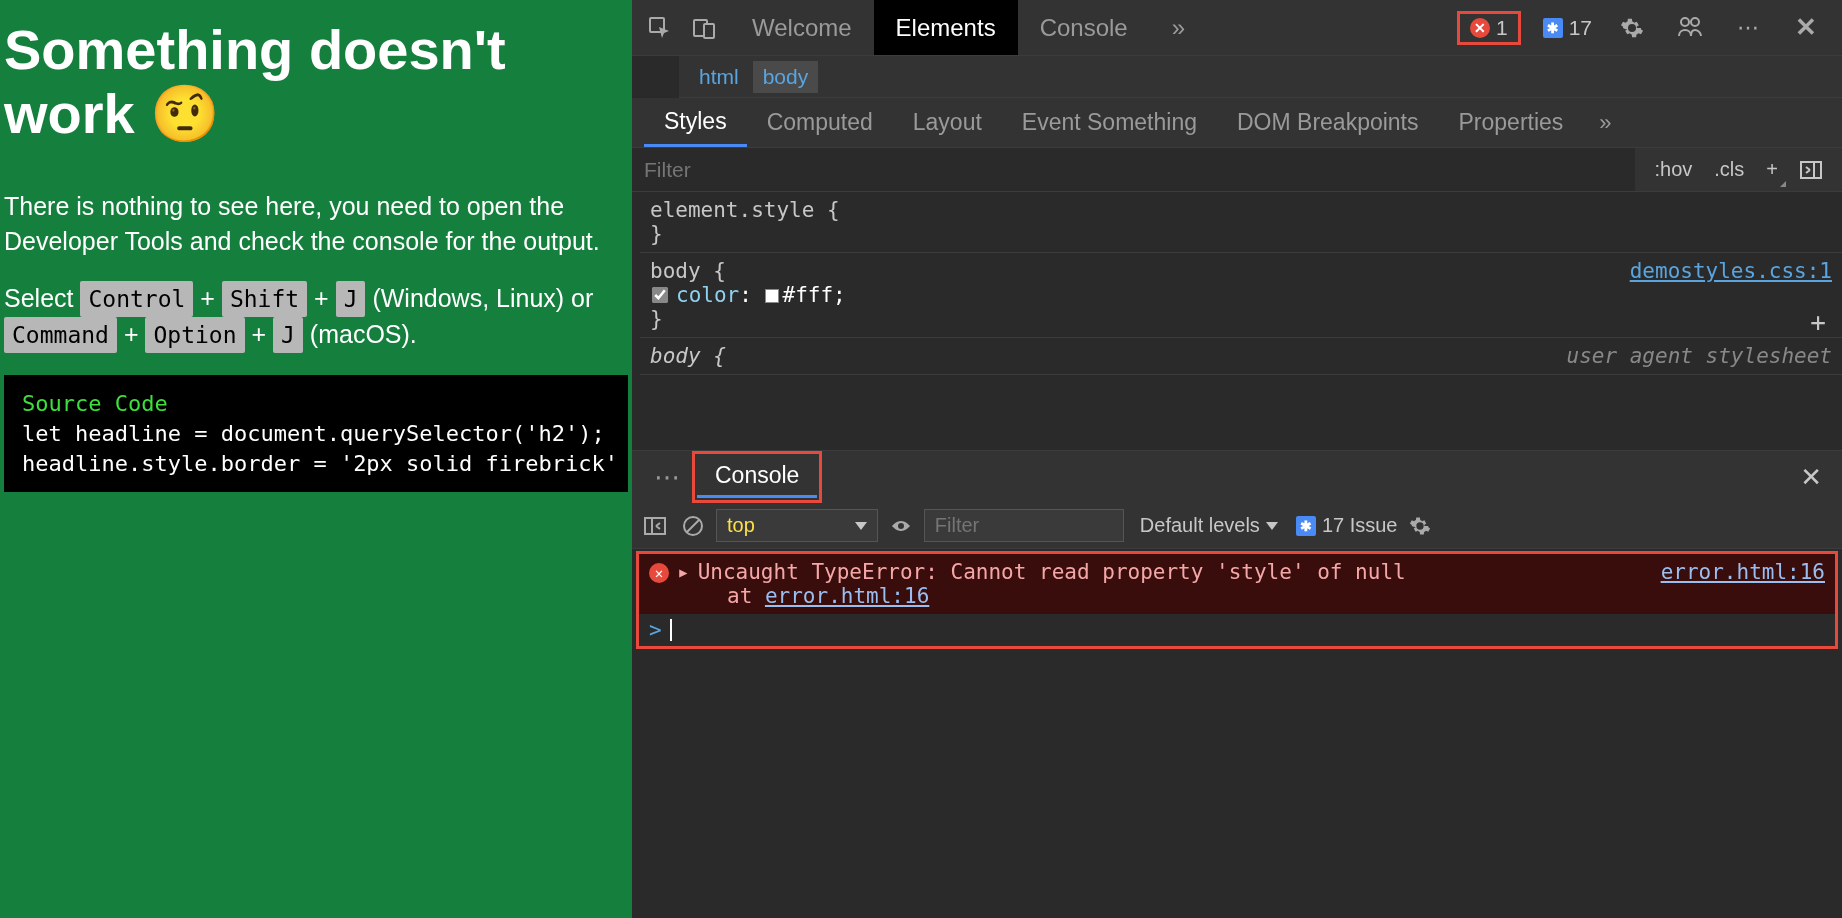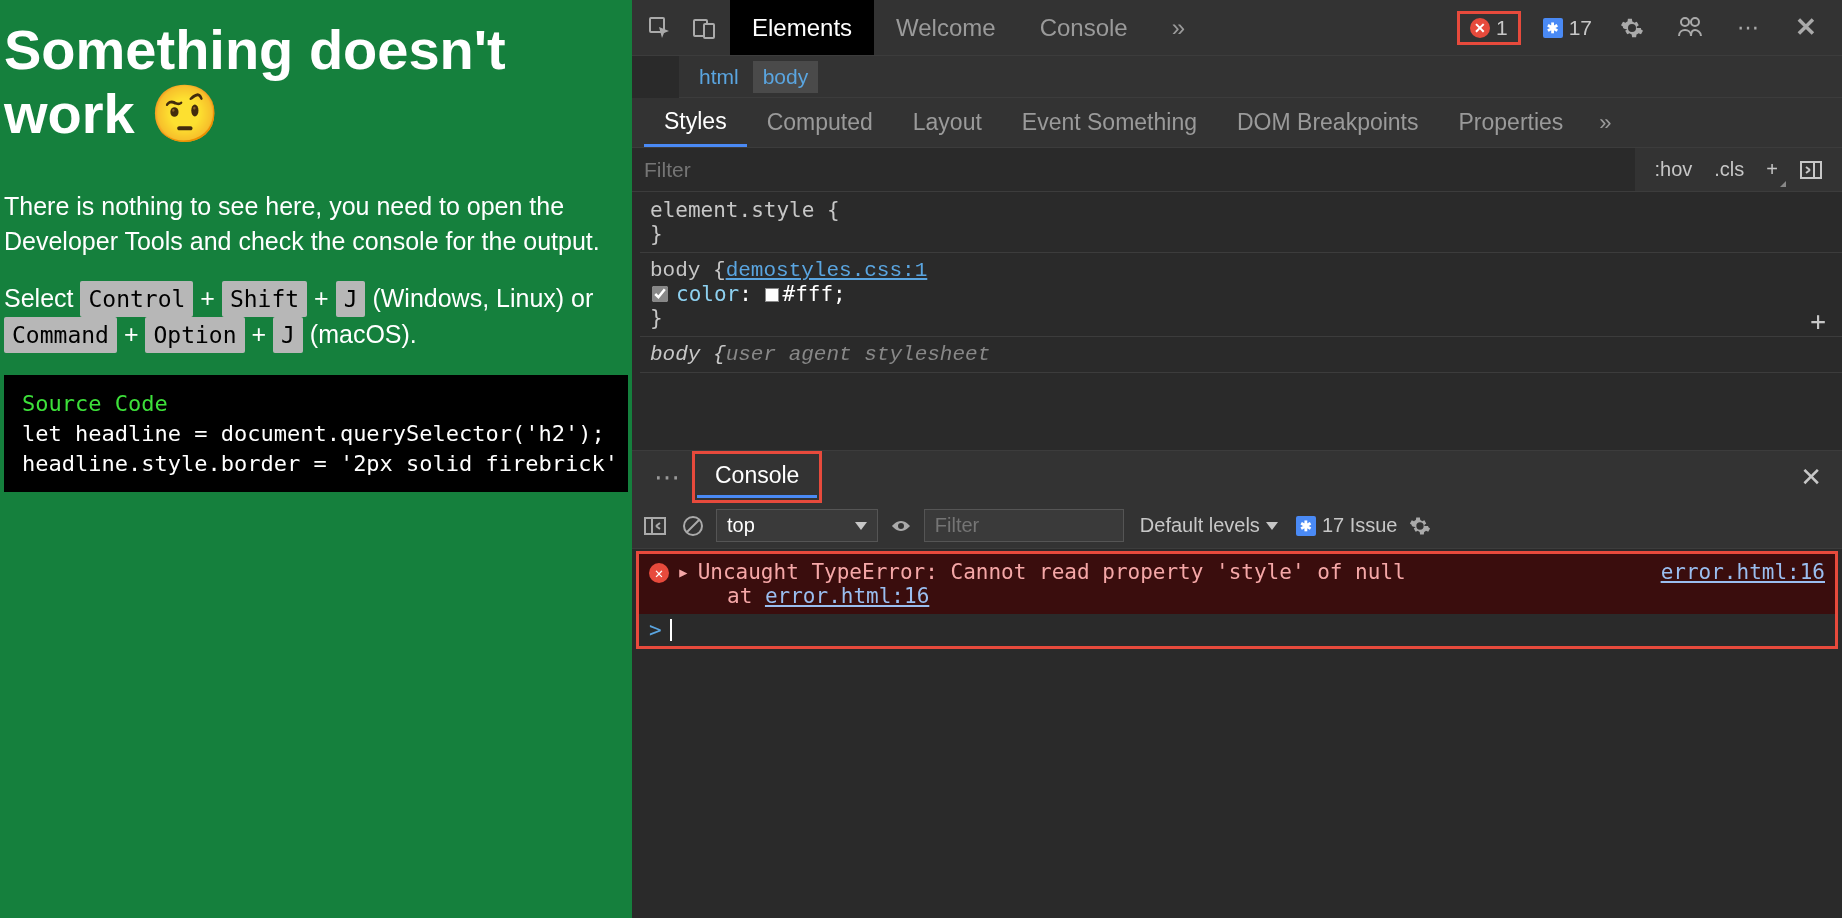--- a/index.html
+++ b/index.html
@@ -45,21 +45,21 @@
 .dt-filterrow { height: 44px; background: #333333; display: flex; align-items: center; border-bottom: 1px solid #3c3c3c; }
 .dt-filterrow input { flex: 1; background: #2a2a2a; border: none; height: 100%; padding: 0 12px; color: #c7c7c7; font-size: 21px; outline: none; }
 .filter-tools { display: flex; align-items: center; gap: 10px; padding: 0 14px; color: #c7c7c7; font-size: 20px; }
 .filter-tools .ftool { padding: 4px 6px; cursor: pointer; }
 .plus-corner { position:relative; }
 .plus-corner::after { content:''; position:absolute; right:-2px; bottom:-2px; width:0;height:0; border-left:6px solid transparent; border-bottom:6px solid #888;}
 
 
 .styles-body { flex: none; background: #2a2a2a; font-family: ui-monospace, Menlo, Consolas, monospace; font-size: 21px; margin-left: 8px; }
 .rule-block { padding: 6px 10px 6px 10px; border-bottom: 1px solid #3c3c3c; }
-.rule-head { display: flex; justify-content: flex-start; color: #c7c7c7; font-family: Liberation Mono, monospace; }
+.rule-head { display: flex; justify-content: space-between; color: #c7c7c7; }
 .rule-link { color: #5aa5e0; text-decoration: underline; font-style: normal; }
 .ua-label { color: #888; font-style: italic; }
 .decl { display: flex; align-items: center; gap: 8px; padding-left: 2px; }
 .decl input[type=checkbox] { accent-color: #888; width: 16px; height: 16px; }
 .prop { color: #8ed1f0; }
 .val { color: #fff; }
 .swatch { display: inline-block; width: 14px; height: 14px; border: 1px solid #888; margin-right: 4px; vertical-align: -1px; }
 .swatch.white { background: #fff; }
 .swatch.dark { background: #111; }
 .tri { display:inline-block; width:0;height:0;border-left:6px solid transparent;border-right:6px solid transparent;border-top:8px solid #888; transform: rotate(-90deg); margin-right:4px; vertical-align:1px;}
@@ -68,21 +68,21 @@
 
 .drawer { margin-top: auto; border-top: 1px solid #3c3c3c; display: flex; flex-direction: column; background: #2a2a2a; height: 468px; }
 .drawer-tabs { height: 52px; display: flex; align-items: center; background: #333333; padding: 0 10px; }
 .drawer-dots { color: #9a9a9a; padding: 0 12px; font-size: 26px; }
 .drawer-tab-wrap { border: 3px solid #e74a3c; padding: 2px 2px; }
 .drawer-tab { padding: 6px 18px; color: #fff; font-size: 23px; border-bottom: 3px solid #4a8af5; display:inline-block; }
 .drawer-close { margin-left: auto; color: #c7c7c7; font-size: 26px; padding: 0 10px; cursor:pointer; }
 
 .console-toolbar { height: 46px; display: flex; align-items: center; background: #333333; border-bottom: 1px solid #3c3c3c; padding: 0 8px; gap: 8px; }
 .ct-icon { width: 30px; height: 30px; display: flex; align-items: center; justify-content: center; color: #aaa; }
-.ct-select { background: #3a3a3a; border: 1px solid #555; padding: 4px 10px; color: #ffffff; font-size: 20px; display:flex; align-items:center; gap: 100px; }
+.ct-select { background: #3a3a3a; border: 1px solid #555; padding: 4px 10px; color: #fde047; font-size: 20px; display:flex; align-items:center; gap: 100px; }
 .ct-select .tri2 { border-top-color:#c7c7c7; transform:none; width:0;height:0;border-left:6px solid transparent;border-right:6px solid transparent;border-top:8px solid #c7c7c7;}
 .ct-filter { background: #3a3a3a; border: 1px solid #555; padding: 4px 10px; color: #888; font-size: 20px; width: 200px; }
 .ct-levels { color: #c7c7c7; font-size: 20px; display:flex; align-items:center; gap:6px; margin-left: 8px;}
 .ct-issues { display:flex; align-items:center; gap:6px; color:#c7c7c7; font-size:20px; margin-left: 10px; overflow:hidden; white-space:nowrap; }
 
 .console-msgs { flex:1; background: #2a2a2a; position:relative; }
 .err-row { border: 3px solid #e74a3c; margin: 2px 4px 0 4px; }
 .err-msg { background: #3a0d0d; padding: 6px 10px; font-family: ui-monospace, Menlo, Consolas, monospace; font-size: 21px; color: #f5a7a7; display:flex; flex-direction:column; }
 .err-msg-top { display:flex; align-items:flex-start; gap:8px; }
 .err-msg-top .err-circle { flex-shrink:0; margin-top:3px; }
@@ -124,22 +124,22 @@
           <path d="M11 11 L21 15 L16 17 L14 22 Z" fill="currentColor" stroke="none"></path>
         </svg>
     </div>
     <div class="tb-icon">
       <svg width="24" height="24" viewBox="0 0 24 24" fill="none" stroke="currentColor" stroke-width="2">
           <rect x="2" y="4" width="13" height="16" rx="1"></rect>
           <rect x="12" y="8" width="10" height="14" rx="1" fill="#333"></rect>
         </svg>
     </div>
     <div class="dt-tabs">
+      <div class="dt-tab">Welcome</div>
       <div class="dt-tab active">Elements</div>
-      <div class="dt-tab">Welcome</div>
       <div class="dt-tab">Console</div>
       <div class="dt-tab">»</div>
     </div>
     <div class="tb-right">
       <div class="err-badge-box">
         <span class="err-circle">✕</span>
         <span>1</span>
       </div>
       <div class="badge-group">
         <span class="issue-icon">✱</span>

